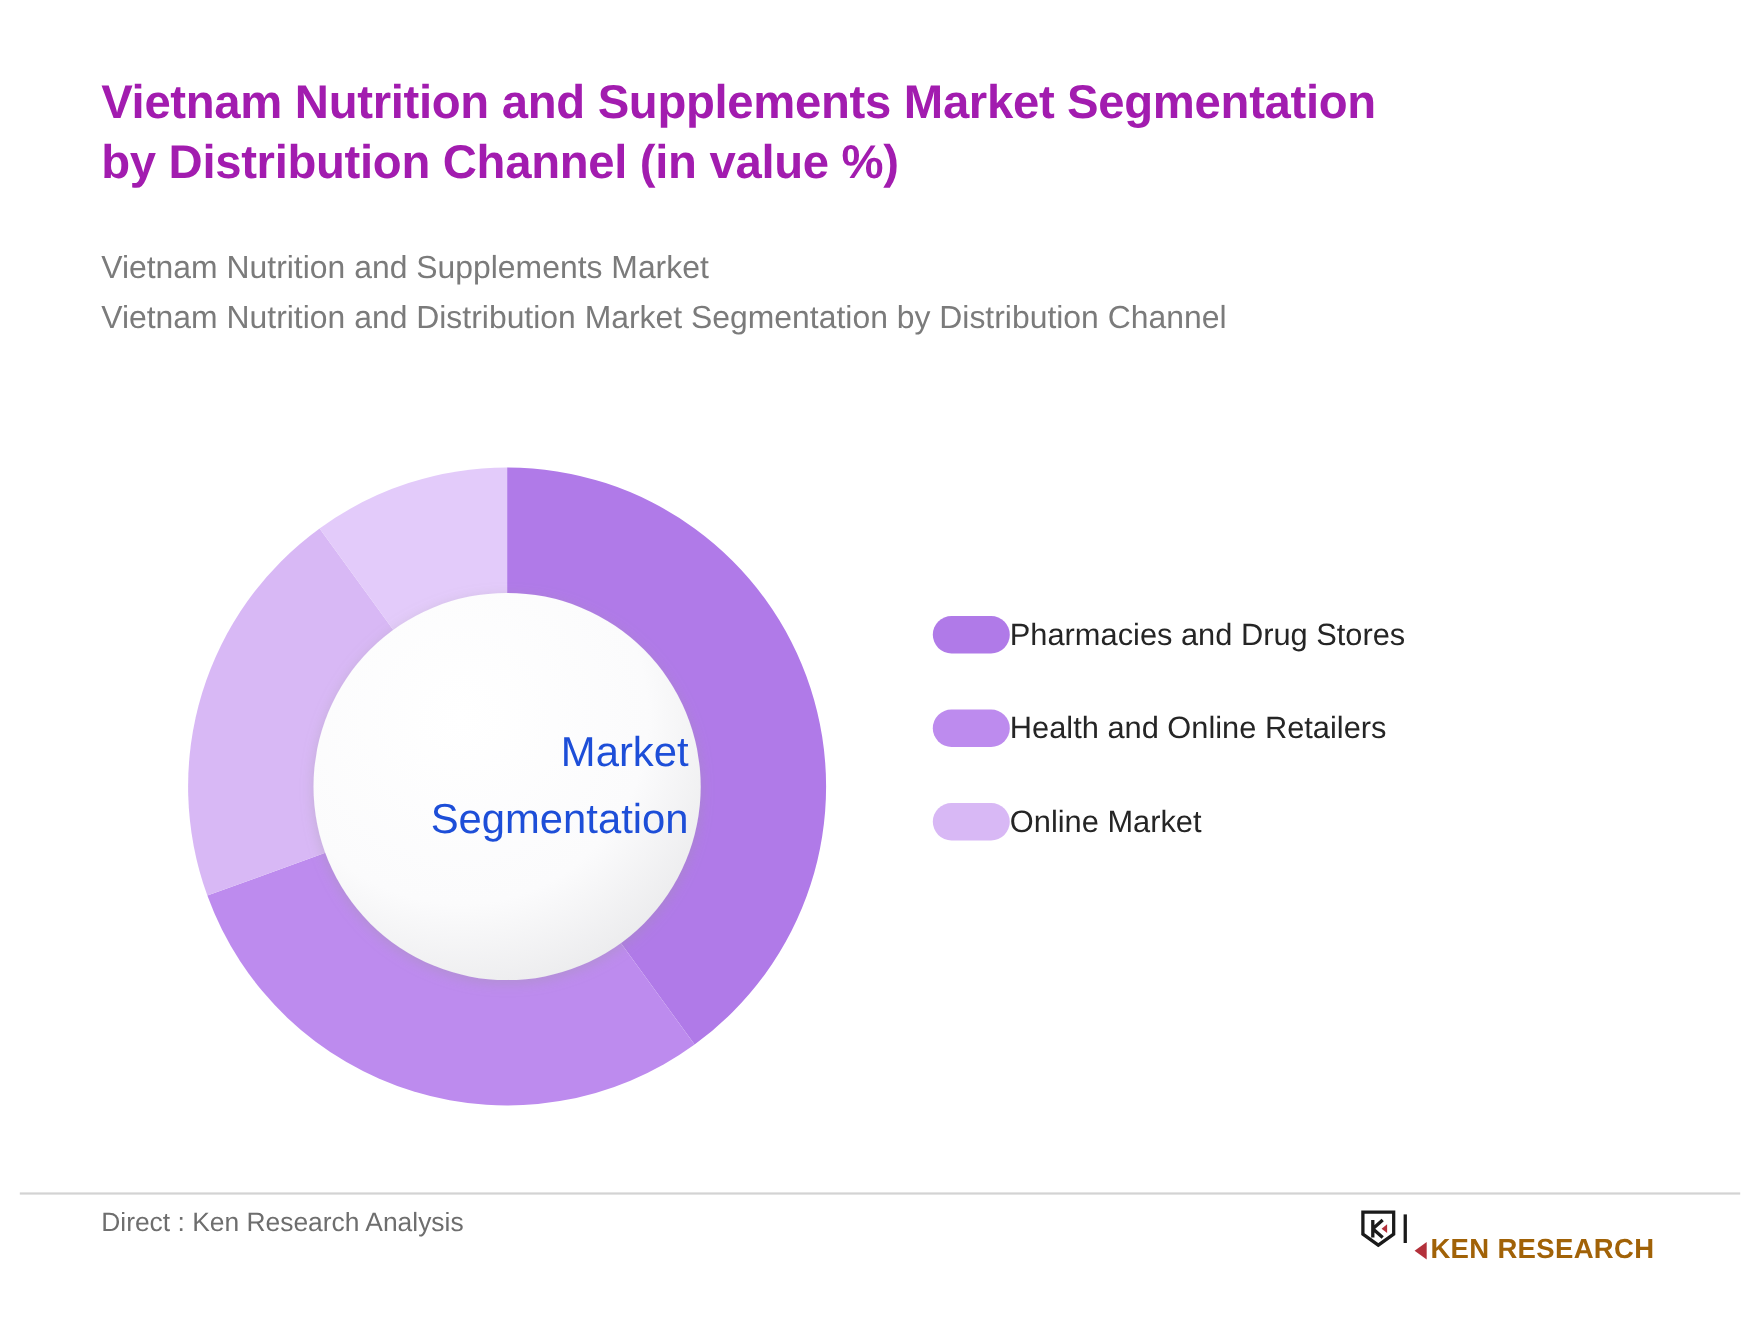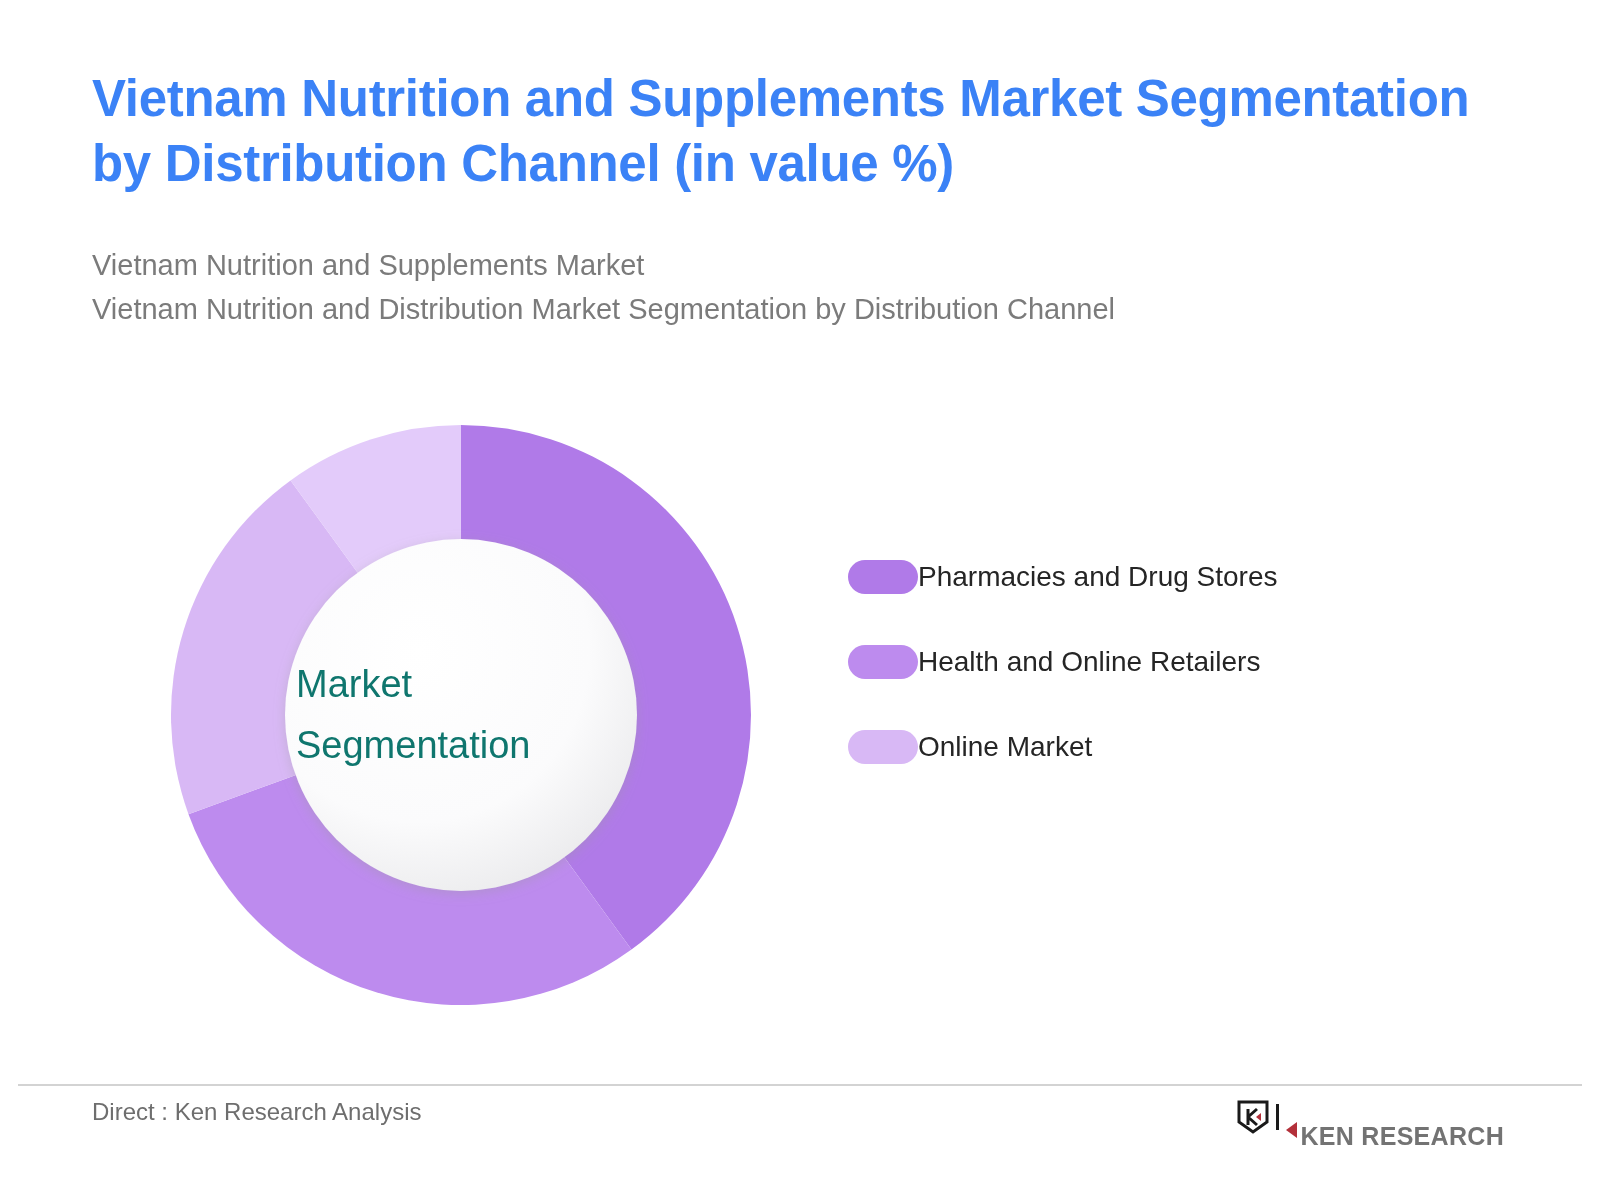--- a/index.html
+++ b/index.html
@@ -25,24 +25,24 @@
   }
 
   
   .header {
     position: absolute;
     left: 92px;
     top: 66px;
     width: 1420px;
   }
   .chart-title {
-    font-size: 51px;
+    font-size: 43px;
     font-weight: bold;
     line-height: 1.28;
-    color: #3b82f6;
+    color: #a21caf;
     letter-spacing: -0.3px;
     margin: 0;
     white-space: pre-line;
   }
   .chart-subtitle {
     margin: 0;
     margin-top: 46px;
     font-size: 29px;
     line-height: 1.55;
     color: #7b7b7b;
@@ -63,24 +63,24 @@
     width: 586px;
     height: 586px;
     overflow: visible;
   }
   .donut-center-label {
     position: absolute;
     left: 50%;
     top: 50%;
     transform: translate(-50%, -50%);
     width: 330px;
-    text-align: left;
+    text-align: right;
     font-size: 38px;
     line-height: 1.6;
-    color: #0f766e;
+    color: #1d4ed8;
     pointer-events: none;
     white-space: pre-line;
   }
 
   
   .legend {
     position: absolute;
     left: 848px;
     top: 534px;
     width: 620px;
@@ -135,24 +135,24 @@
     width: 3px;
     height: 26px;
     background: #1a1a1a;
     margin: 0 7px 0 7px;
     flex: 0 0 auto;
   }
   .brand-text {
     font-size: 25px;
     font-weight: bold;
     letter-spacing: 0.3px;
-    color: #737373;
+    color: #a16207;
     font-family: "Liberation Sans", sans-serif;
     display: flex;
-    align-items: flex-start;
+    align-items: center;
     margin-top: 39px;
   }
   .brand-caret {
     width: 0; height: 0;
     border-top: 8px solid transparent;
     border-bottom: 8px solid transparent;
     border-right: 11px solid #b3303a;
     margin-right: 3px;
   }
 </style>

